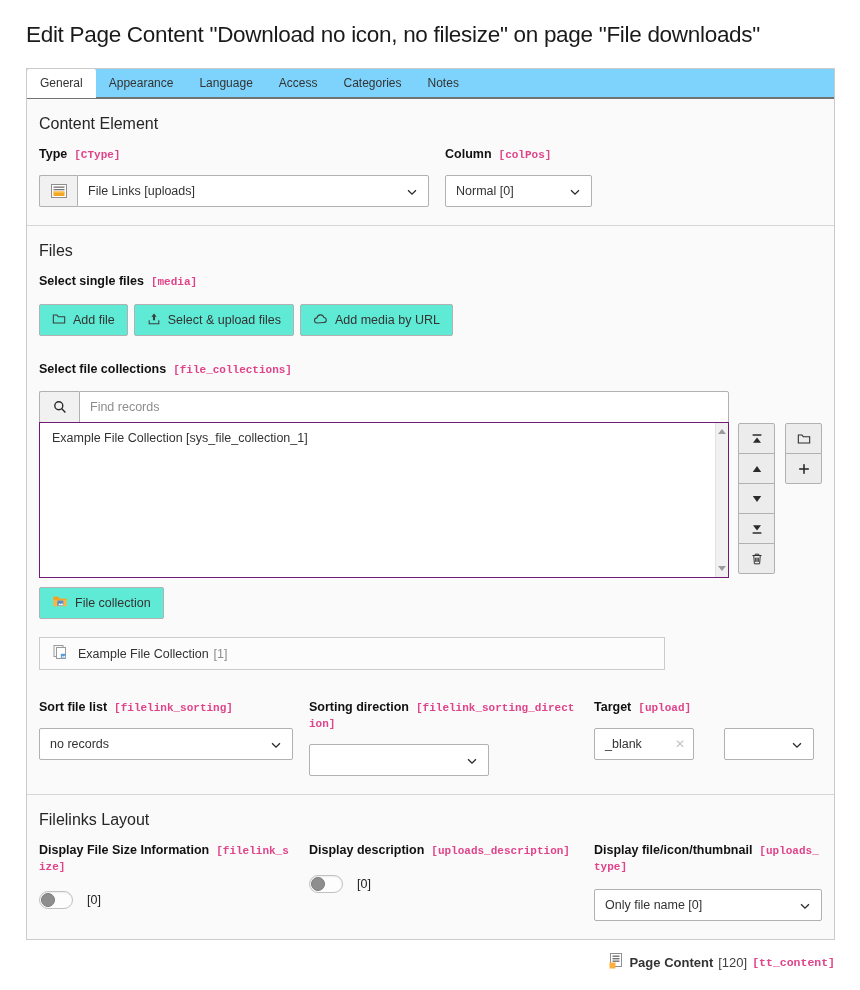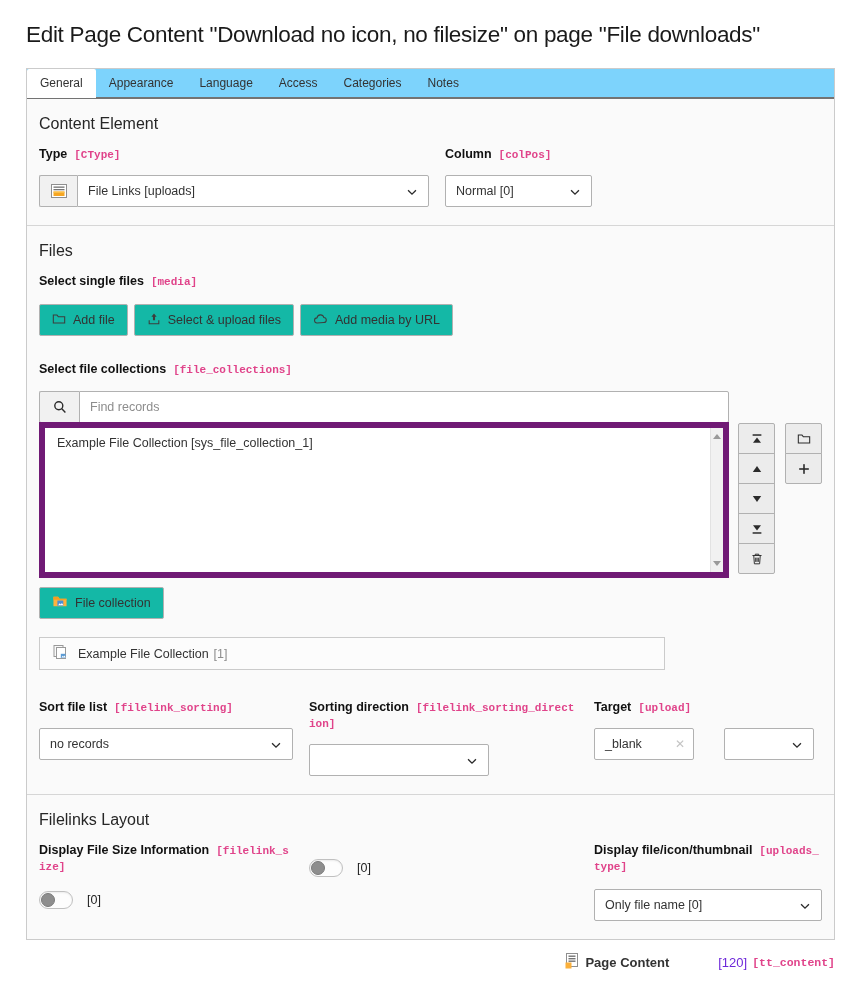--- a/index.html
+++ b/index.html
@@ -51,21 +51,21 @@
   .input-icon {
     width: 38px; height: 32px; flex: none; background: #f1f1f1;
     border: 1px solid #b1b1b1; border-right: none;
     border-radius: 2px 0 0 2px;
     display: flex; align-items: center; justify-content: center;
   }
   .input-group .select { flex: 1; border-radius: 0 2px 2px 0; }
 
   .btn {
     display: inline-flex; align-items: center; gap: 7px; height: 32px;
-    padding: 0 12px; background: #14b8a6; border: 1px solid #b1b1b1;
+    padding: 0 12px; background: #5eead4; border: 1px solid #b1b1b1;
     border-radius: 2px; font-size: 12.5px; color: #333; cursor: pointer;
   }
   .btn-row { display: flex; gap: 6px; margin-top: 14px; }
 
   
   .collections-area { display: flex; margin-top: 13px; }
   .collections-left { width: 690px; }
   .search-group { display: flex; height: 32px; }
   .search-icon-seg {
     width: 40px; flex: none; background: #f1f1f1; border: 1px solid #b1b1b1;
@@ -73,21 +73,21 @@
     display: flex; align-items: center; justify-content: center;
   }
   .search-input {
     flex: 1; border: 1px solid #b1b1b1; border-radius: 0 2px 2px 0;
     font-family: "Liberation Sans", sans-serif; font-size: 12.5px; color: #333;
     padding: 4px 10px; background: #fff; outline: none;
   }
   .search-input::placeholder { color: #8d8d8d; }
   .listbox {
     position: relative; height: 156px; margin-top: -1px;
-    background: #fff; border: 6px solid #701a75; overflow: hidden;
+    background: #fff; border: 1px solid #701a75; overflow: hidden;
   }
   .list-item { padding: 8px 12px; font-size: 12.5px; color: #333; cursor: pointer; }
   .scrollbar {
     position: absolute; top: 0; right: 0; bottom: 0; width: 13px;
     background: #f1f1f1; border-left: 1px solid #e2e2e2;
   }
   .tri-up { width: 0; height: 0; border-left: 4px solid transparent; border-right: 4px solid transparent; border-bottom: 5px solid #9a9a9a; position: absolute; top: 6px; left: 2px; }
   .tri-down { width: 0; height: 0; border-left: 4px solid transparent; border-right: 4px solid transparent; border-top: 5px solid #9a9a9a; position: absolute; bottom: 6px; left: 2px; }
 
   .btncol { margin-top: 32px; display: flex; flex-direction: column; }
@@ -126,21 +126,21 @@
     border-radius: 50%; background: #8e8e8e; border: 1px solid #7b7b7b;
   }
   .toggle-value { font-size: 12.5px; color: #222; }
 
   
   .record-footer {
     display: flex; justify-content: flex-end; align-items: center;
     gap: 5px; margin-top: 13px; font-size: 13px;
   }
   .record-footer .rec-label { font-weight: 700; color: #333; }
-  .record-footer .rec-uid { color: #6d28d9; margin-left: 44px; }
+  .record-footer .rec-uid { color: #404040; }
   .record-footer .rec-table {
     font-family: "Liberation Mono", "DejaVu Sans Mono", monospace;
     font-size: 11.5px; font-weight: 700; color: #e0438a;
   }
 
   .mt26 { margin-top: 26px; }
   .mt30 { margin-top: 30px; }
   .mt14 { margin-top: 14px; }
   .mt9  { margin-top: 9px; }
   .target-ctrls { display: flex; gap: 30px; }
@@ -399,20 +399,23 @@
             <span>Display File Size Information</span><span class="key">[filelink_size]</span>
           </div>
           <div class="toggle-row">
             <div class="toggle">
                 <div class="knob"></div>
               </div>
             <span class="toggle-value">[0]</span>
           </div>
         </div>
         <div class="col-2">
+          <div class="flabel">
+            <span>Display description</span><span class="key">[uploads_description]</span>
+          </div>
           <div class="toggle-row">
             <div class="toggle">
                 <div class="knob"></div>
               </div>
             <span class="toggle-value">[0]</span>
           </div>
         </div>
         <div class="col-3">
           <div class="flabel">
             <span>Display file/icon/thumbnail</span><span class="key">[uploads_type]</span>

